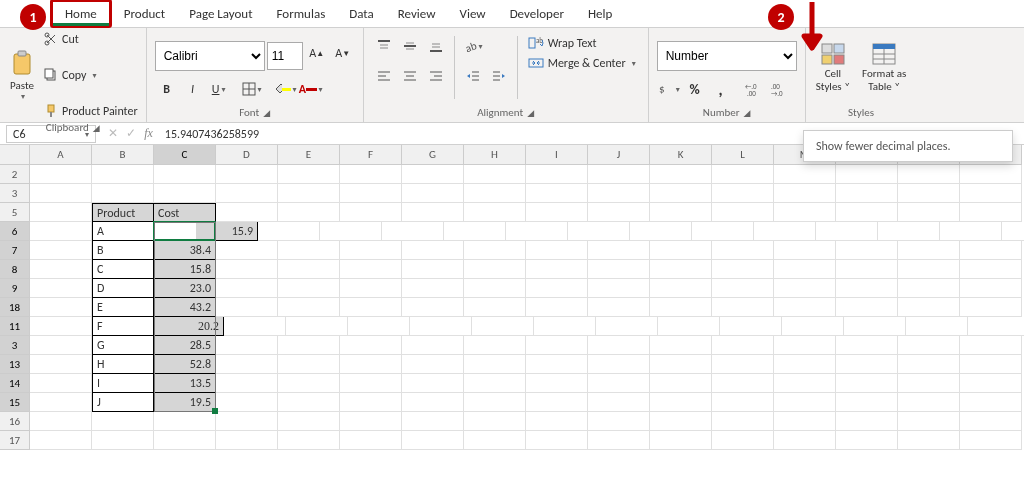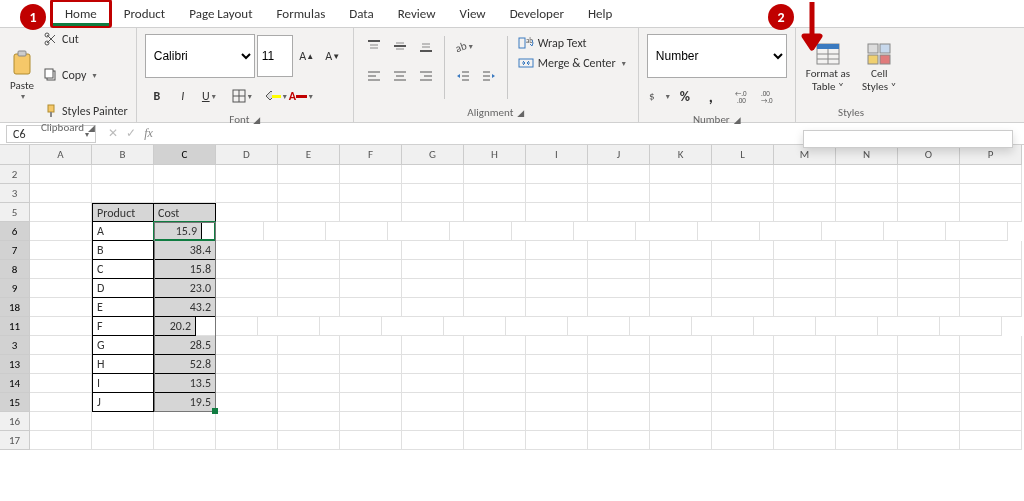--- a/index.html
+++ b/index.html
@@ -23,21 +23,21 @@
   .group-label { text-align: center; font-size: 11px; color: #666; padding: 1px 0; display: flex; justify-content: center; align-items: center; gap: 4px; }
   .launcher { font-size: 9px; color: #666; cursor: pointer; }
   .bigbtn { display: flex; flex-direction: column; align-items: center; justify-content: center; padding: 2px 6px; cursor: pointer; font-size: 11px; text-align: center; line-height: 1.1; }
   .bigbtn svg, .bigbtn .ico { margin-bottom: 2px; }
   .row { display: flex; align-items: center; gap: 2px; }
   .col { display: flex; flex-direction: column; gap: 18px; }
   .sbtn { display: flex; align-items: center; padding: 2px 4px; cursor: pointer; font-size: 12px; gap: 4px; border-radius: 2px; }
   .iconbtn { width: 24px; height: 24px; display: flex; align-items: center; justify-content: center; cursor: pointer; border-radius: 2px; }
   .sep { width: 1px; background: #c8c8c8; margin: 2px 2px; }
   .dd { font-size: 8px; color: #666; margin-left: 2px; }
-  select, input.fi { background: #fff; border: 1px solid #aaa; font-size: 12px; padding: 13px 4px; }
+  select, input.fi { background: #fff; border: 1px solid #aaa; font-size: 12px; padding: 6px 4px; margin-top: 7px; }
   select.font { width: 110px; }
   input.size { width: 36px; }
 
   
   .fbar { display: flex; align-items: center; height: 22px; border-bottom: 1px solid #d0d0d0; }
   .namebox { width: 90px; border: 1px solid #ccc; background: #fff; font-size: 12px; padding: 1px 6px; margin: 0 6px; display: flex; justify-content: space-between; align-items: center; }
   .fx-btns { display: flex; gap: 8px; padding: 0 6px; color: #888; }
   .fx-label { font-style: italic; font-family: "Times New Roman", serif; }
   .fval { flex: 1; padding: 1px 6px; font-size: 12px; }
 
@@ -124,21 +124,21 @@
                 <rect x="1" y="1" width="8" height="9" fill="#fff" stroke="#555"></rect>
               </svg>
             <span>Copy</span>
               <span class="dd">▾</span>
           </div>
           <div class="sbtn">
             <svg width="14" height="14">
                 <rect x="4" y="1" width="6" height="7" fill="#f5c869" stroke="#b08b2e"></rect>
                 <rect x="6" y="8" width="2" height="5" fill="#888"></rect>
               </svg>
-            <span>Styles Painter</span>
+            <span>Product Painter</span>
           </div>
         </div>
       </div>
       <div class="group-label">
           <span>Clipboard</span> 
           <span class="launcher">◢</span>
         </div>
     </div>
 
     <div class="group">
@@ -327,60 +327,62 @@
         </div>
       </div>
       <div class="group-label">
           <span>Number</span> 
           <span class="launcher">◢</span>
         </div>
     </div>
 
     <div class="group" style="border-right:none;">
       <div class="group-body">
+        <div class="bigbtn">
+          <svg width="26" height="24">
+              <rect x="2" y="2" width="10" height="9" fill="#ddd" stroke="#888"></rect>
+              <rect x="14" y="2" width="10" height="9" fill="#c7d8ec" stroke="#888"></rect>
+              <rect x="2" y="13" width="10" height="9" fill="#f0d070" stroke="#888"></rect>
+              <rect x="14" y="13" width="10" height="9" fill="#e07b7b" stroke="#888"></rect>
+            </svg>
+          <span>Cell<br>Styles ˅</span>
+        </div>
         <div class="bigbtn">
           <svg width="26" height="24">
               <rect x="2" y="2" width="22" height="20" fill="none" stroke="#888"></rect>
               <rect x="2" y="2" width="22" height="5" fill="#3a7ac0"></rect>
               <line x1="2" y1="12" x2="24" y2="12" stroke="#888"></line>
               <line x1="2" y1="17" x2="24" y2="17" stroke="#888"></line>
               <line x1="13" y1="7" x2="13" y2="22" stroke="#888"></line>
             </svg>
           <span>Format as<br>Table ˅</span>
         </div>
-        <div class="bigbtn">
-          <svg width="26" height="24">
-              <rect x="2" y="2" width="10" height="9" fill="#ddd" stroke="#888"></rect>
-              <rect x="14" y="2" width="10" height="9" fill="#c7d8ec" stroke="#888"></rect>
-              <rect x="2" y="13" width="10" height="9" fill="#f0d070" stroke="#888"></rect>
-              <rect x="14" y="13" width="10" height="9" fill="#e07b7b" stroke="#888"></rect>
-            </svg>
-          <span>Cell<br>Styles ˅</span>
-        </div>
       </div>
       <div class="group-label">
           <span>Styles</span>
         </div>
     </div>
 
   </div>
 
   <div class="tooltip" style="left:803px; top:130px;">
+    <div class="tt-desc">Show fewer decimal places.</div>
   </div>
 
   <div class="fbar">
     <div class="namebox">
         <span>C6</span>
         <span class="dd">▾</span>
       </div>
     <div class="fx-btns">
       <span style="color:#bbb;">✕</span>
       <span style="color:#bbb;">✓</span>
       <span class="fx-label">fx</span>
     </div>
+    <div class="fval">15.9407436258599</div>
   </div>
 
   <div class="gridwrap">
     <div class="rowhdrcol" id="rowhdrs">
       <div class="corner"></div>
     <div class="rowhdr">2</div>
         <div class="rowhdr">3</div>
         <div class="rowhdr">5</div>
         <div class="rowhdr sel">6</div>
         <div class="rowhdr sel">7</div>
@@ -465,21 +467,21 @@
             <div class="cell" style="width: 62px;"></div>
             <div class="cell" style="width: 62px;"></div>
             <div class="cell" style="width: 62px;"></div>
             <div class="cell" style="width: 62px;"></div>
             <div class="cell" style="width: 62px;"></div>
             <div class="cell" style="width: 62px;"></div>
           </div>
           <div class="gridrow">
             <div class="cell" style="width: 62px;"></div>
             <div class="cell data-border data-border-left" style="width: 62px;">A</div>
-            <div class="cell data-border tr sel-range" style="width: 48px;">15.9</div>
+            <div class="cell data-border tr sel-range" style="width: 62px; margin-left: 42px;">15.9</div>
             <div class="cell" style="width: 62px;"></div>
             <div class="cell" style="width: 62px;"></div>
             <div class="cell" style="width: 62px;"></div>
             <div class="cell" style="width: 62px;"></div>
             <div class="cell" style="width: 62px;"></div>
             <div class="cell" style="width: 62px;"></div>
             <div class="cell" style="width: 62px;"></div>
             <div class="cell" style="width: 62px;"></div>
             <div class="cell" style="width: 62px;"></div>
             <div class="cell" style="width: 62px;"></div>
@@ -555,21 +557,21 @@
             <div class="cell" style="width: 62px;"></div>
             <div class="cell" style="width: 62px;"></div>
             <div class="cell" style="width: 62px;"></div>
             <div class="cell" style="width: 62px;"></div>
             <div class="cell" style="width: 62px;"></div>
             <div class="cell" style="width: 62px;"></div>
           </div>
           <div class="gridrow">
             <div class="cell" style="width: 62px;"></div>
             <div class="cell data-border data-border-left" style="width: 62px;">F</div>
-            <div class="cell data-border tr sel-range" style="width: 42px;">20.2</div>
+            <div class="cell data-border tr sel-range" style="width: 70px; font-family: Liberation Serif, serif;">20.2</div>
             <div class="cell" style="width: 62px;"></div>
             <div class="cell" style="width: 62px;"></div>
             <div class="cell" style="width: 62px;"></div>
             <div class="cell" style="width: 62px;"></div>
             <div class="cell" style="width: 62px;"></div>
             <div class="cell" style="width: 62px;"></div>
             <div class="cell" style="width: 62px;"></div>
             <div class="cell" style="width: 62px;"></div>
             <div class="cell" style="width: 62px;"></div>
             <div class="cell" style="width: 62px;"></div>

